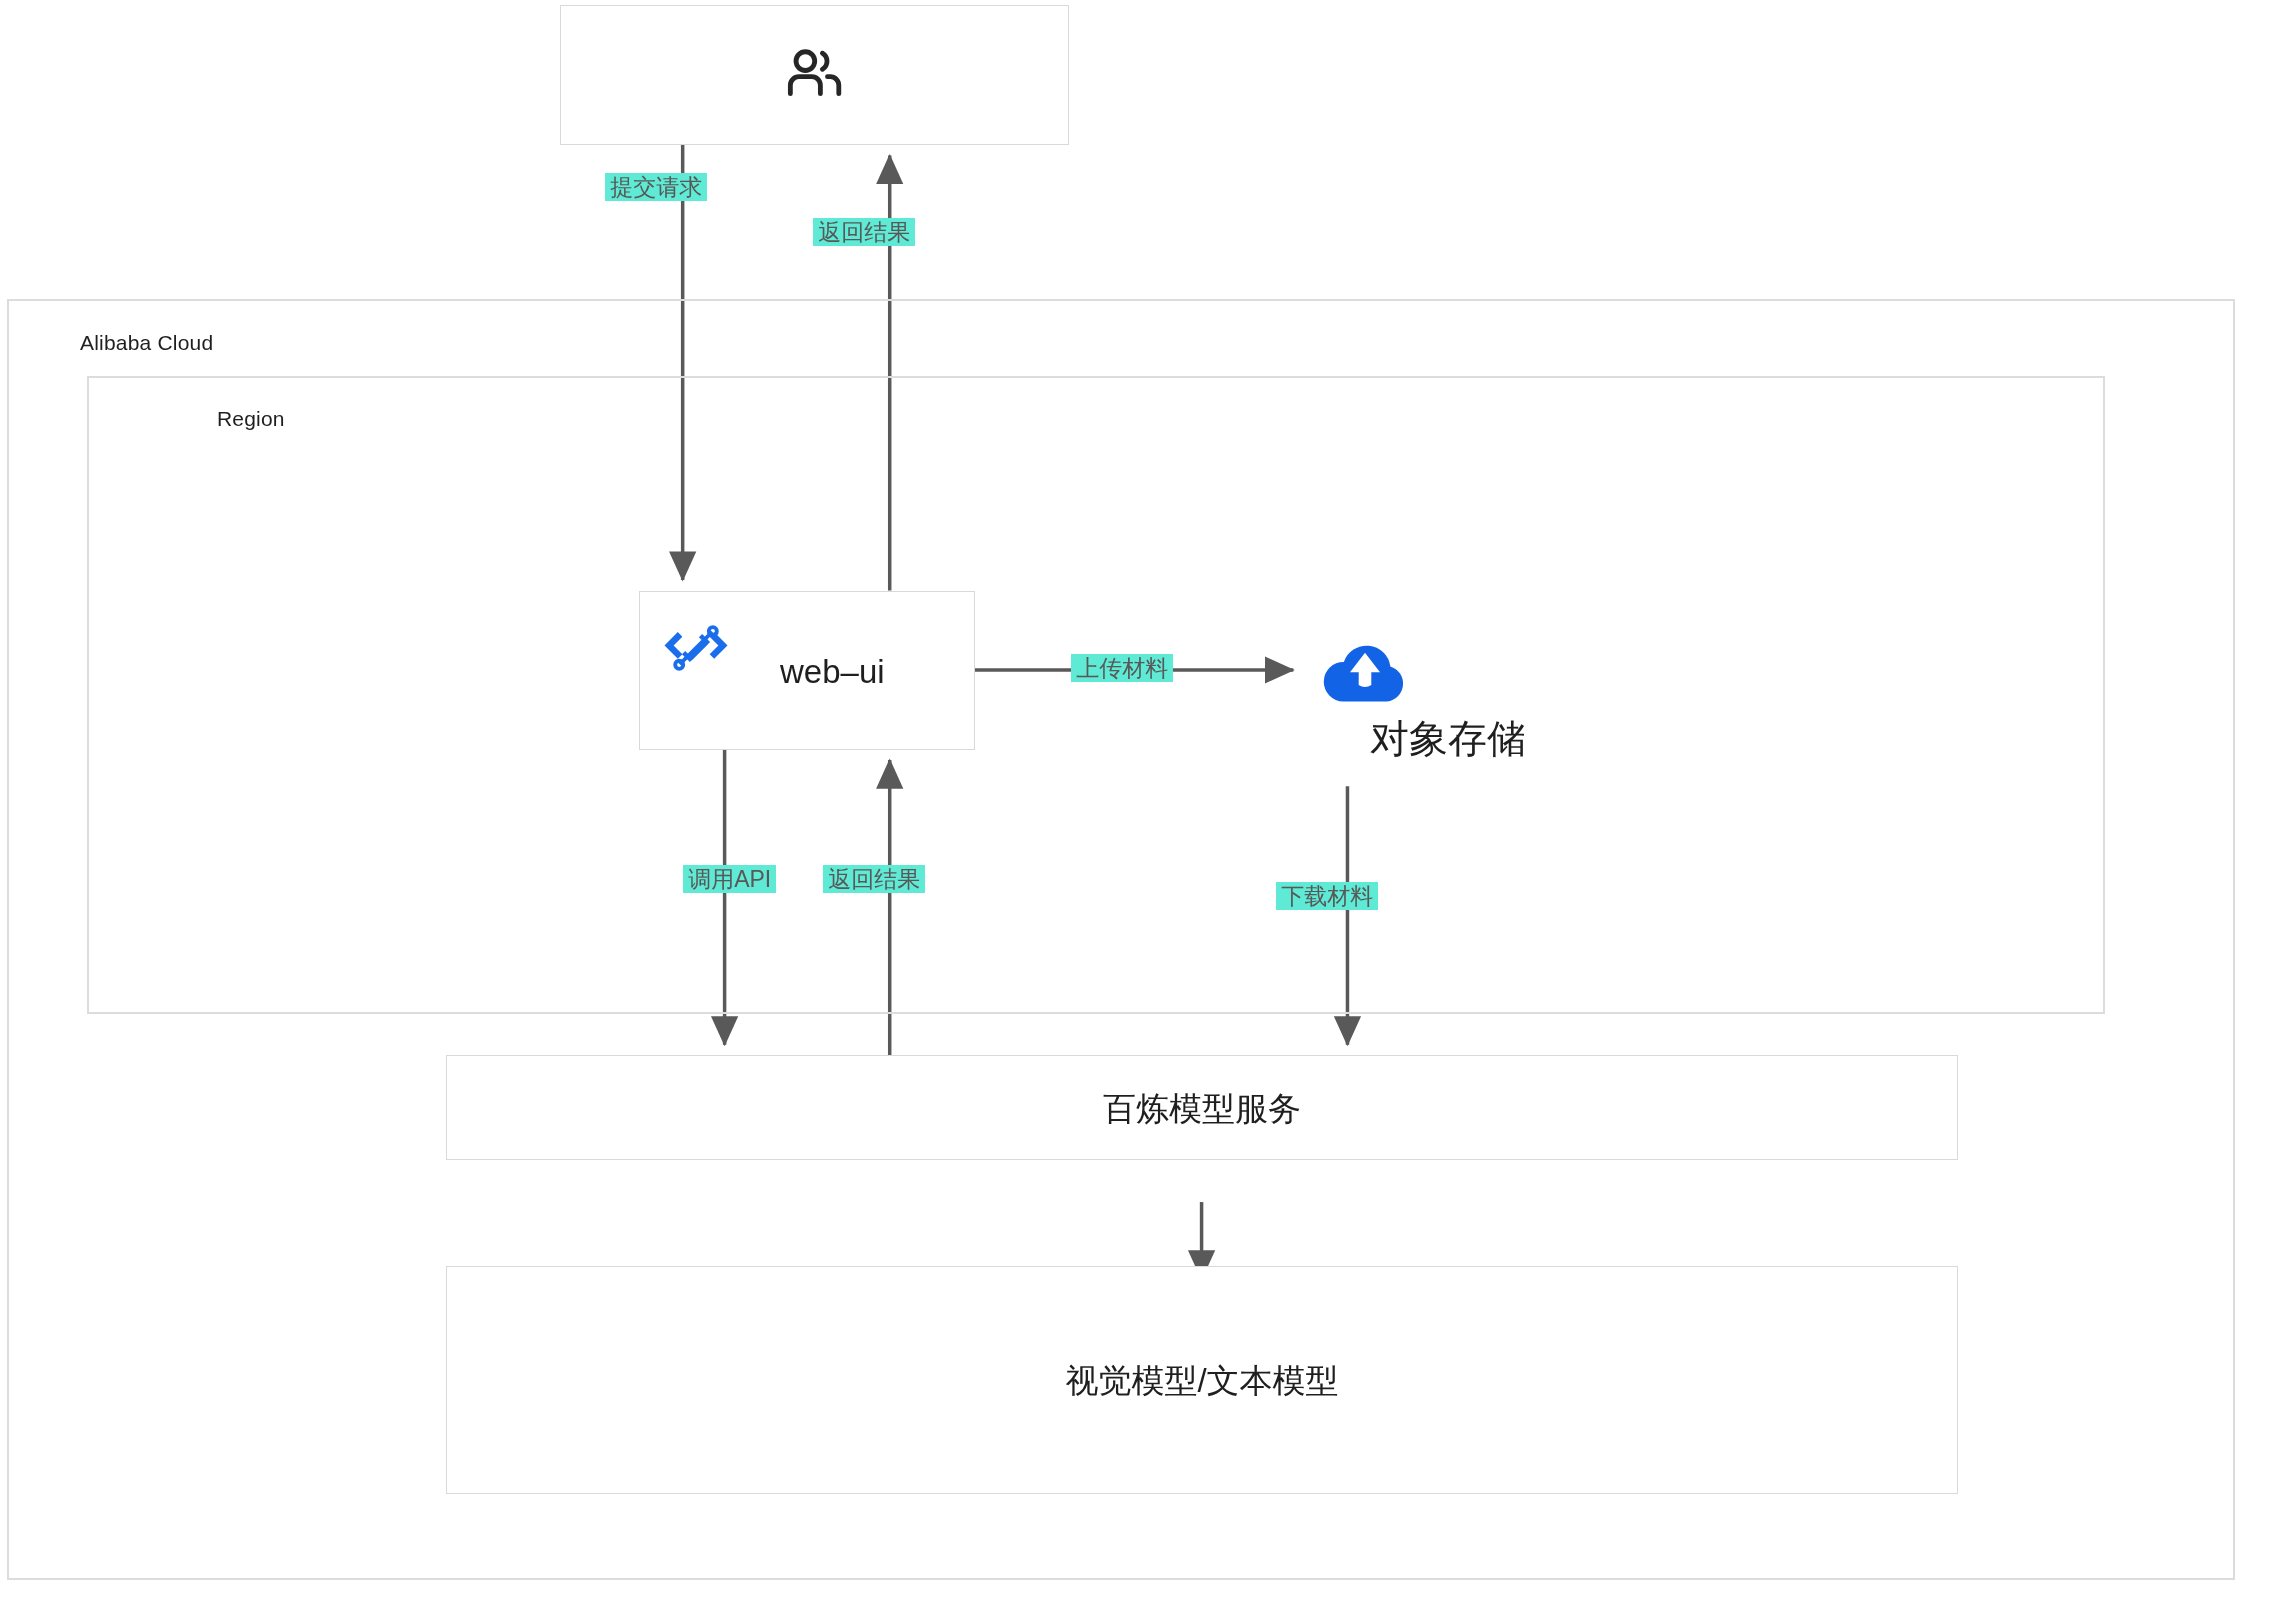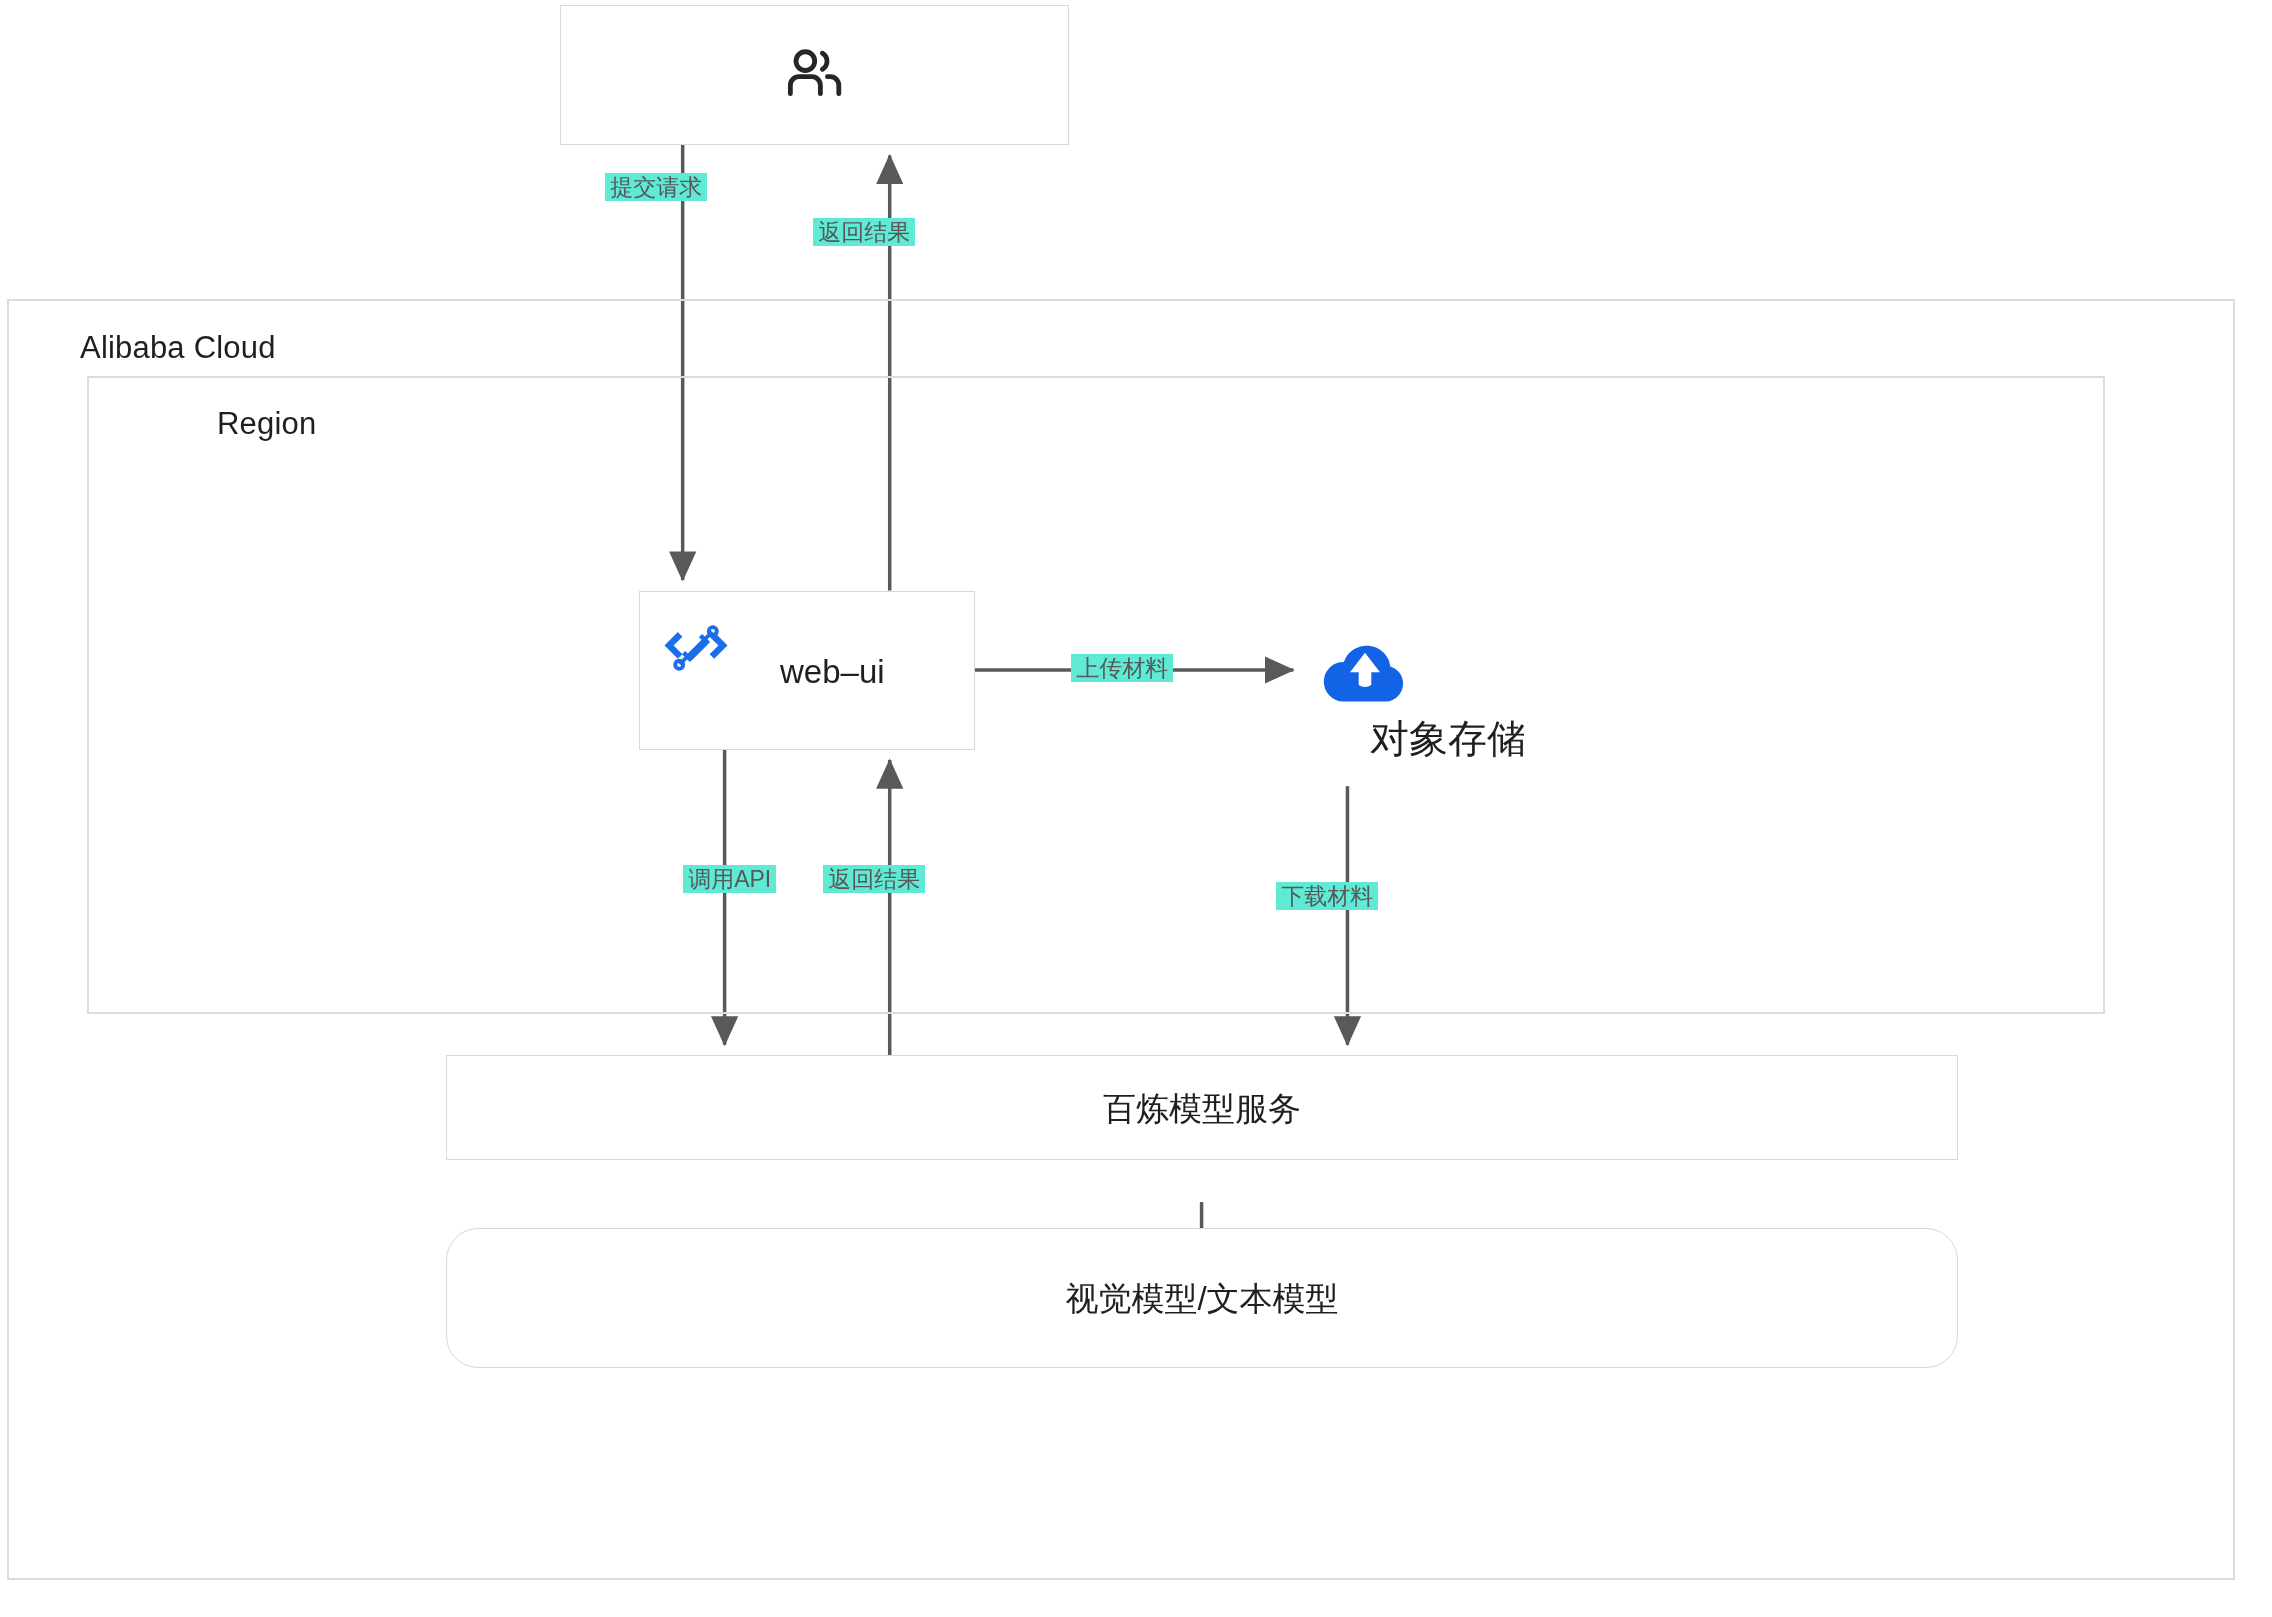--- a/index.html
+++ b/index.html
@@ -25,31 +25,31 @@
   }
   .group-box {
     position: absolute;
     box-sizing: border-box;
     background: transparent;
     border: 2.6px solid #dcdcdc;
   }
   .group-label {
     position: absolute;
     color: #1f1f1f;
-    font-size: 31px;
+    font-size: 21px;
     line-height: 1;
     white-space: nowrap;
     letter-spacing: 0.2px;
   }
 
   
   #user-box     { left: 560px;  top: 5.2px;    width: 509px;  height: 140px; }
   #webui-box    { left: 639px;  top: 591px;  width: 336px;  height: 159px; }
   #bailian-box  { left: 446px;  top: 1055px; width: 1512px; height: 105px; }
-  #models-box   { left: 446px;  top: 1228px; width: 1512px; height: 140px; border-radius: 32px; }
+  #models-box   { left: 446px;  top: 1266px; width: 1512px; height: 228px; }
 
   #alibaba-cloud-group { left: 7px;   top: 299px; width: 2228px; height: 1281px; }
   #region-group        { left: 87px; top: 376px; width: 2018px; height: 638px; }
 
   #alibaba-cloud-label { left: 80px;  top: 332px; }
   #region-label        { left: 217px; top: 408px; }
 
   
   .node-label {
     position: absolute;

